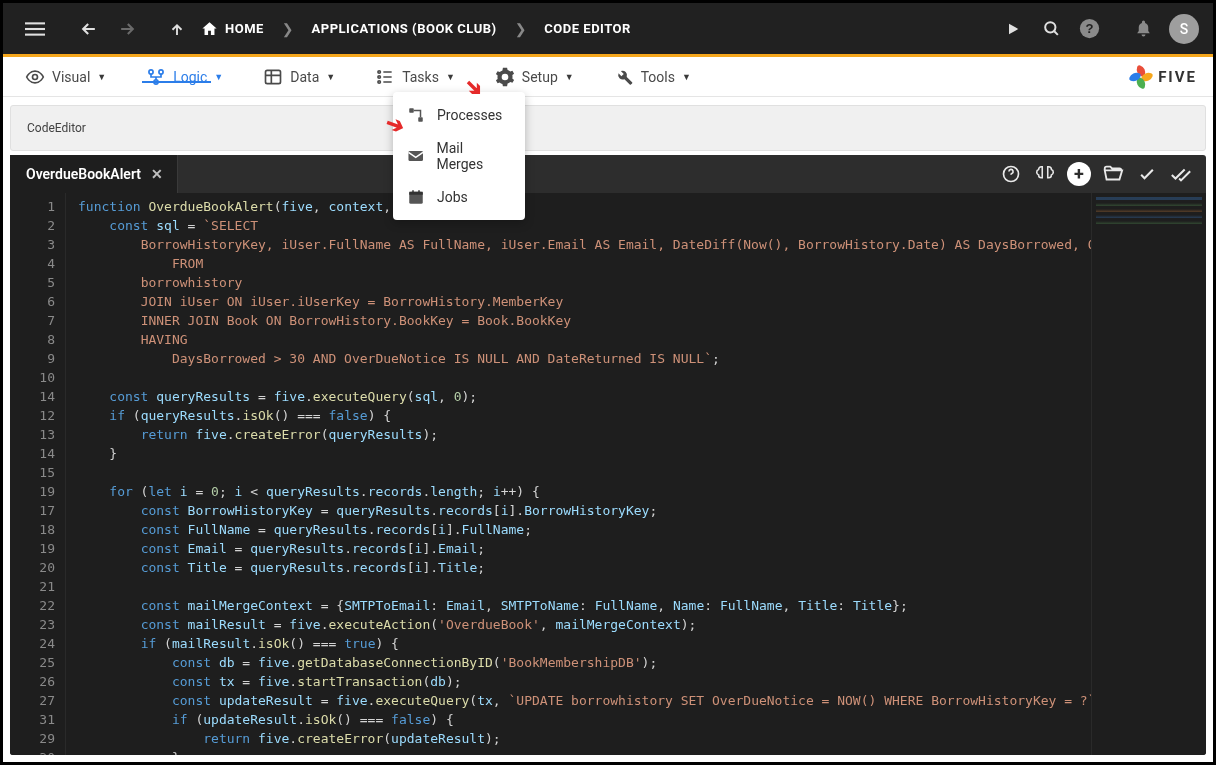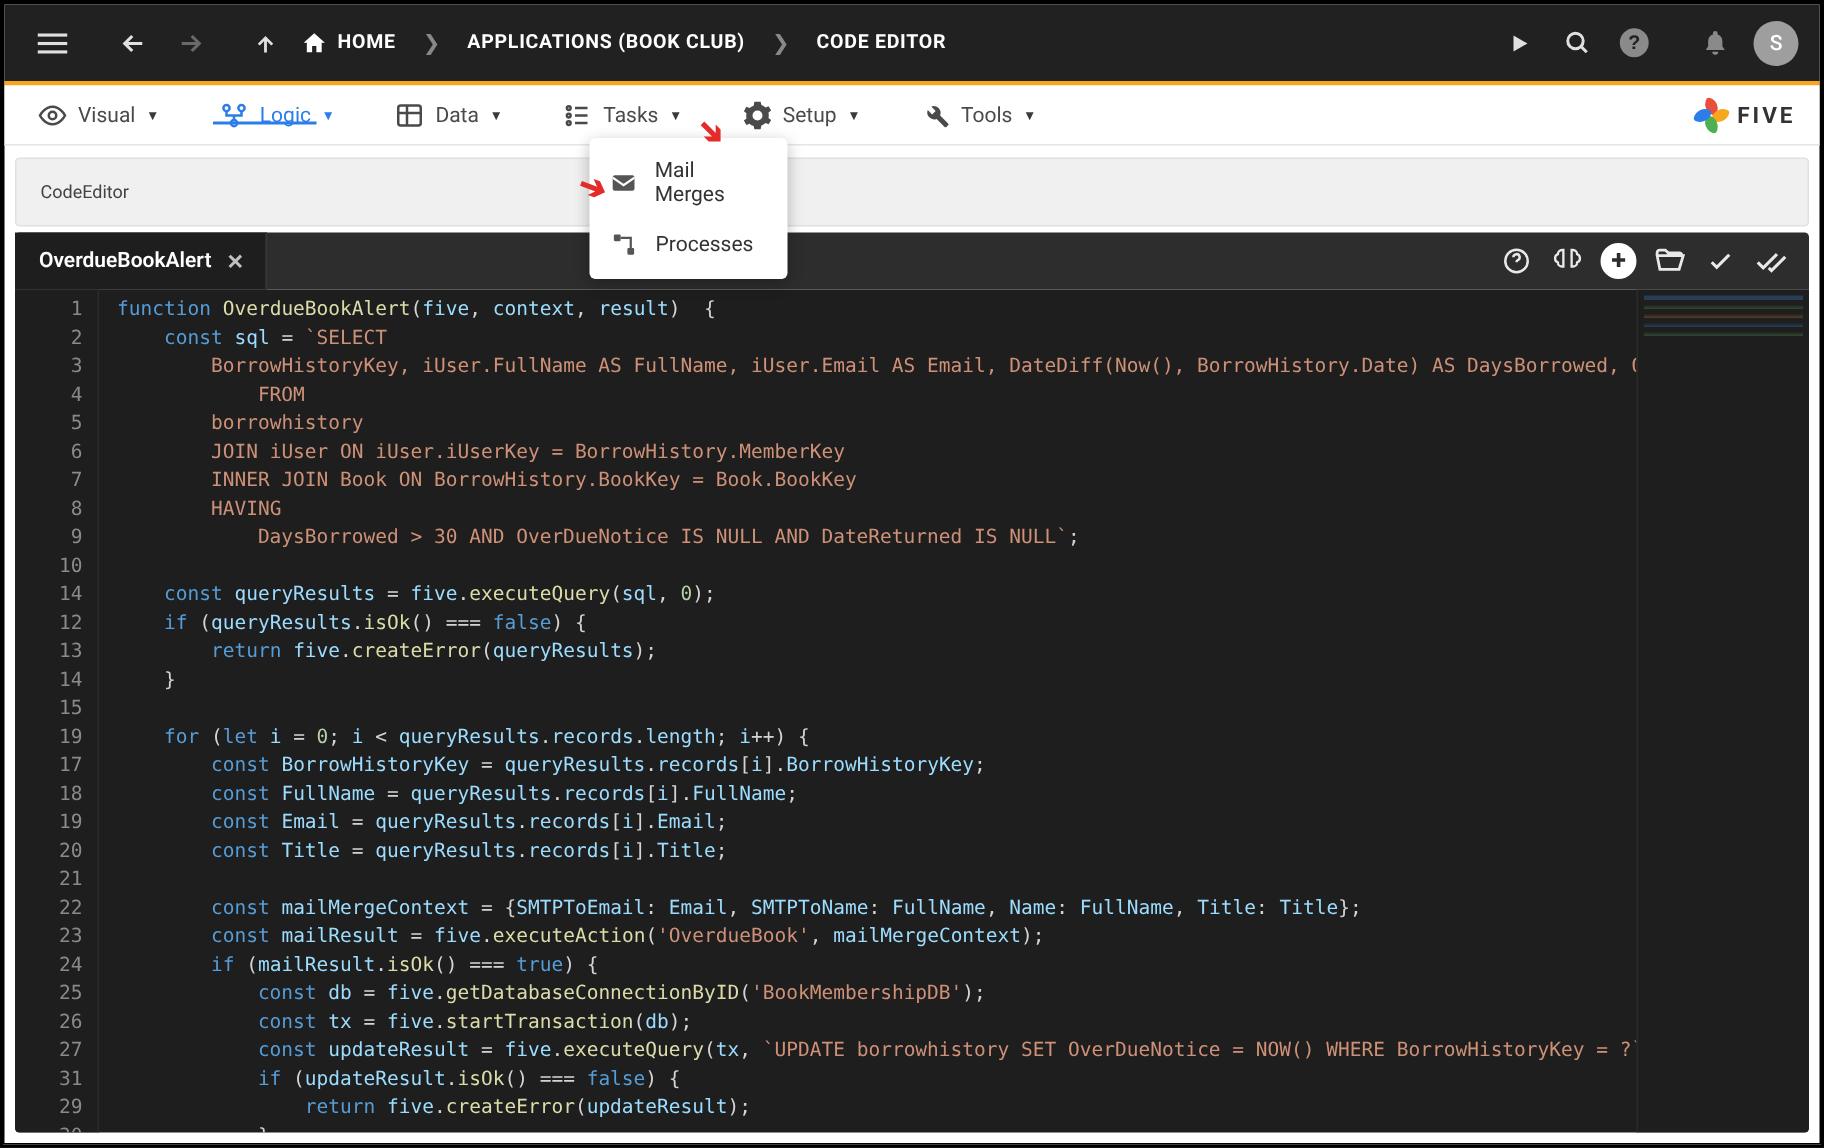--- a/index.html
+++ b/index.html
@@ -326,32 +326,40 @@
     </div>
   </div>
 
   <div class="titlebar">
     <span>CodeEditor</span>
   </div>
 
   <div class="dropdown">
     <div class="dropdown-item">
       <svg width="18" height="18" viewBox="0 0 24 24" fill="#555">
-          <rect x="2" y="5" width="20" height="14" rx="2"></rect>
-          <path d="M2 7l10 7 10-7" stroke="#fff" stroke-width="2" fill="none"></path>
-        </svg>
-      <span>Mail Merges</span>
-    </div>
-    <div class="dropdown-item">
-      <svg width="18" height="18" viewBox="0 0 24 24" fill="#555">
           <rect x="3" y="3" width="6" height="6" rx="1"></rect>
           <rect x="15" y="15" width="6" height="6" rx="1"></rect>
           <path d="M9 6h9v9" stroke="#555" stroke-width="2" fill="none"></path>
         </svg>
       <span>Processes</span>
+    </div>
+    <div class="dropdown-item">
+      <svg width="18" height="18" viewBox="0 0 24 24" fill="#555">
+          <rect x="2" y="5" width="20" height="14" rx="2"></rect>
+          <path d="M2 7l10 7 10-7" stroke="#fff" stroke-width="2" fill="none"></path>
+        </svg>
+      <span>Mail Merges</span>
+    </div>
+    <div class="dropdown-item">
+      <svg width="18" height="18" viewBox="0 0 24 24" fill="#555">
+          <rect x="3" y="5" width="18" height="16" rx="2"></rect>
+          <rect x="3" y="5" width="18" height="4" fill="#333"></rect>
+          <path d="M8 3v4M16 3v4" stroke="#333" stroke-width="2"></path>
+        </svg>
+      <span>Jobs</span>
     </div>
   </div>
 
   <div class="edbar">
     <div class="tab">
       <span>OverdueBookAlert</span>
       <span class="close">✕</span>
     </div>
     <div class="spacer"></div>
     <div class="tool">

